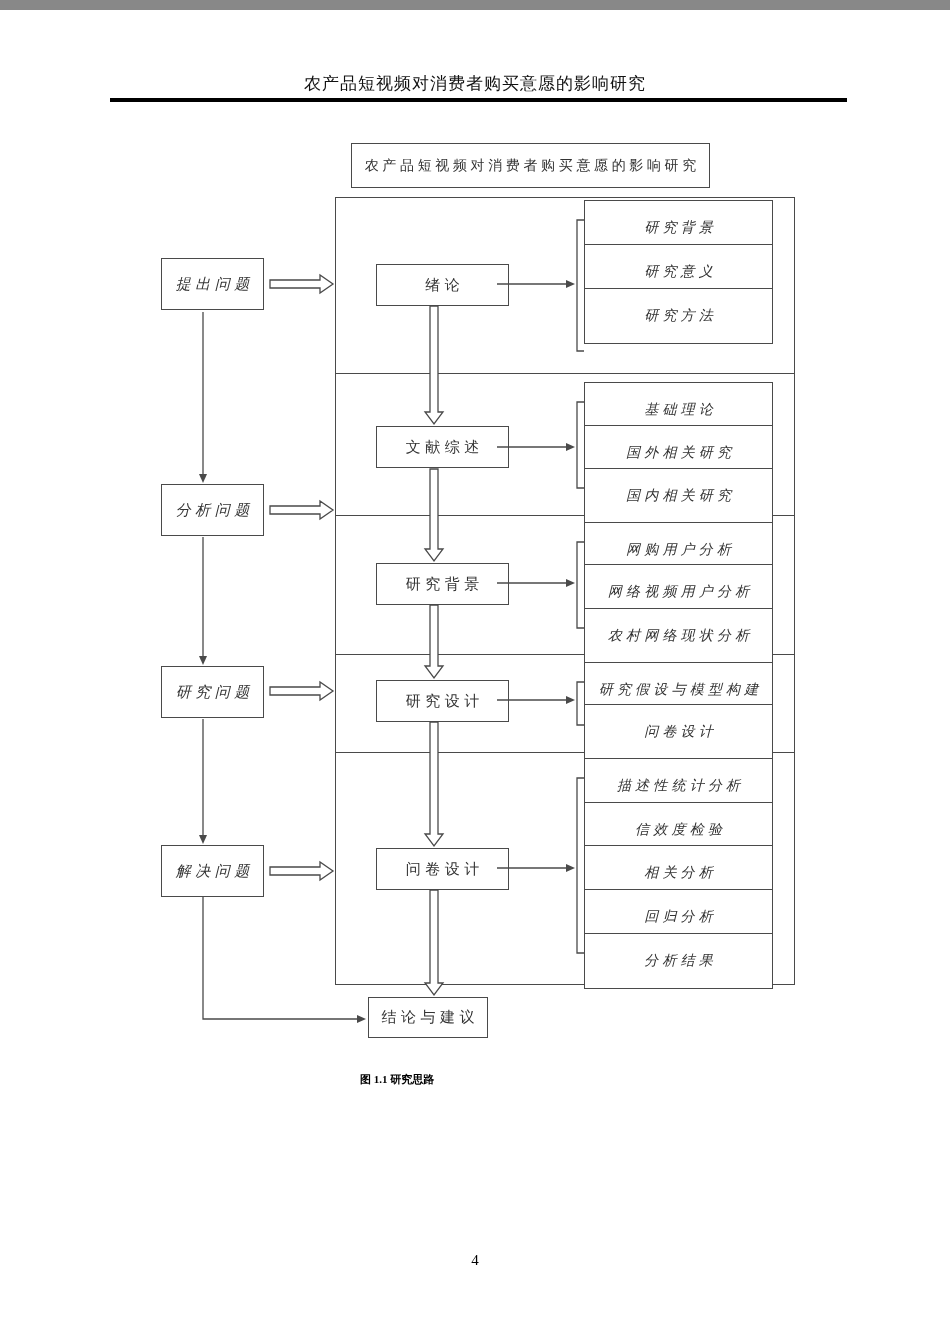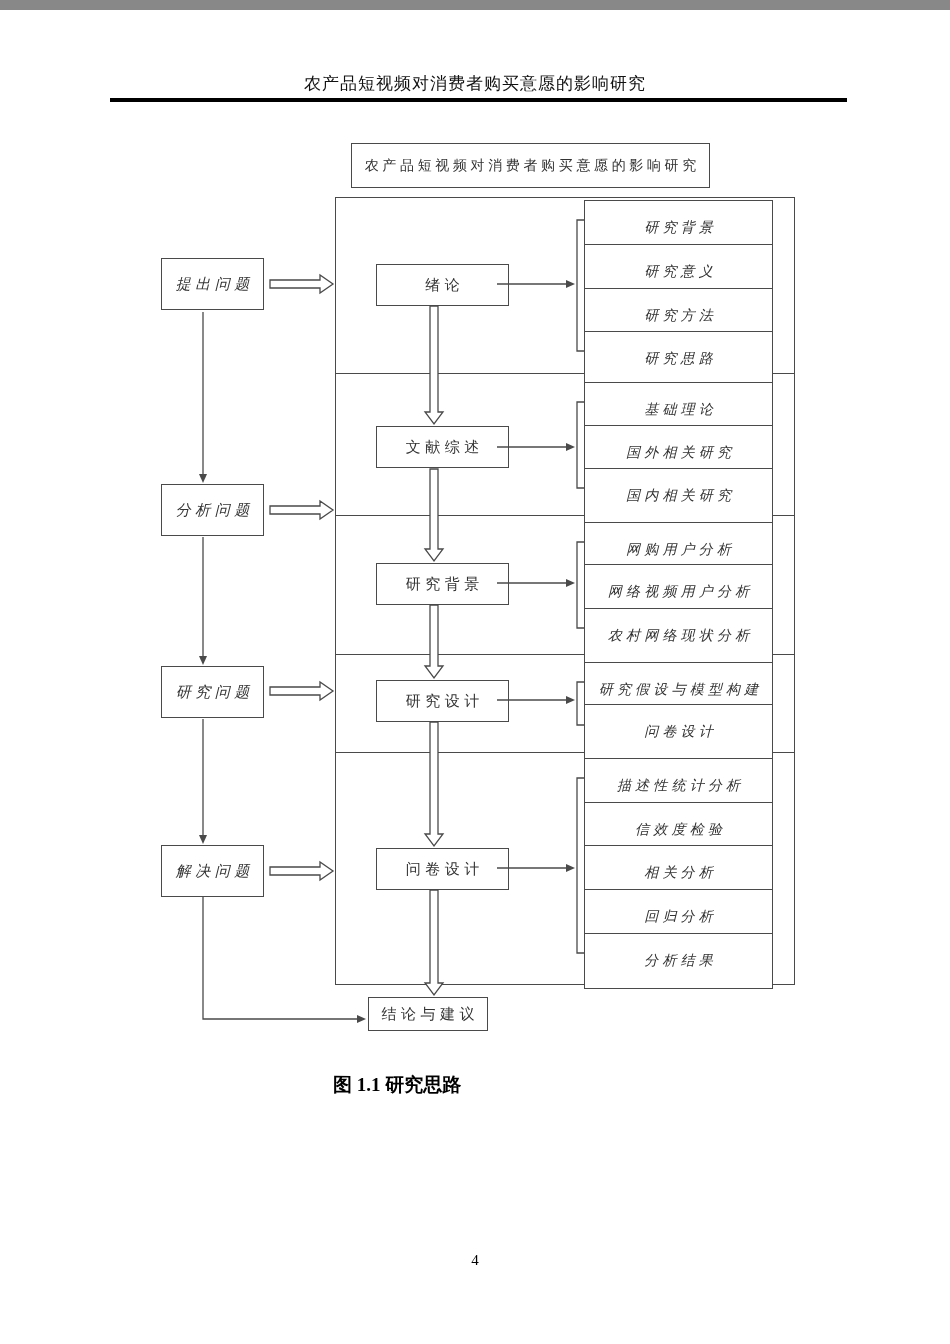--- a/index.html
+++ b/index.html
@@ -28,27 +28,27 @@
   }
   .title-node { left:351px; top:133px; width:359px; height:45px; font-size:14px; letter-spacing:0.26em; text-indent:0.26em; }
   .container {
     position:absolute; left:335px; top:187px; width:460px; height:788px;
     border:1.4px solid #4a4a4a; background:#fff; z-index:1;
   }
   .divider { position:absolute; left:335px; width:460px; height:0; border-top:1.2px solid #4a4a4a; z-index:1; }
   .left-node  { left:161px; width:103px; height:52px;font-style:italic; }
   .stage-node { left:376px; width:133px; height:42px; }
   .item-node  { left:584px; width:189px; height:56px; font-size:14px;font-style:italic; }
-  .conclusion-node { left:368px; top:987px; width:120px; height:34px; }
+  .conclusion-node { left:368px; top:987px; width:120px; height:41px; }
   .overlay { position:absolute; left:0; top:0; width:950px; height:1344px; z-index:3; pointer-events:none; }
   .overlay path, .overlay line, .overlay polygon { vector-effect:non-scaling-stroke; }
   
   .fig-caption {
     position:absolute; top:1062px; left:0; width:794px; text-align:center;
-    font-weight:bold; font-size:19px; color:#000;
+    font-weight:bold; font-size:11px; color:#000;
   }
   .page-number {
     position:absolute; top:1242px; left:0; width:950px; text-align:center;
     font-size:15px; color:#000;
   }
 </style>
 </head>
 <body>
 
 <div class="page">
@@ -71,21 +71,20 @@
 
   <div class="node stage-node" style="top:254px">绪论</div>
   <div class="node stage-node" style="top:416px">文献综述</div>
   <div class="node stage-node" style="top:553px">研究背景</div>
   <div class="node stage-node" style="top:670px">研究设计</div>
   <div class="node stage-node" style="top:838px">问卷设计</div>
 
   <div class="node item-node" style="top:190px">研究背景</div>
   <div class="node item-node" style="top:234px">研究意义</div>
   <div class="node item-node" style="top:278px">研究方法</div>
-  <div class="node item-node" style="top:321px">研究思路</div>
 
   <div class="node item-node" style="top:372px">基础理论</div>
   <div class="node item-node" style="top:415px">国外相关研究</div>
   <div class="node item-node" style="top:458px">国内相关研究</div>
 
   <div class="node item-node" style="top:512px">网购用户分析</div>
   <div class="node item-node" style="top:554px">网络视频用户分析</div>
   <div class="node item-node" style="top:598px">农村网络现状分析</div>
 
   <div class="node item-node" style="top:652px">研究假设与模型构建</div>

